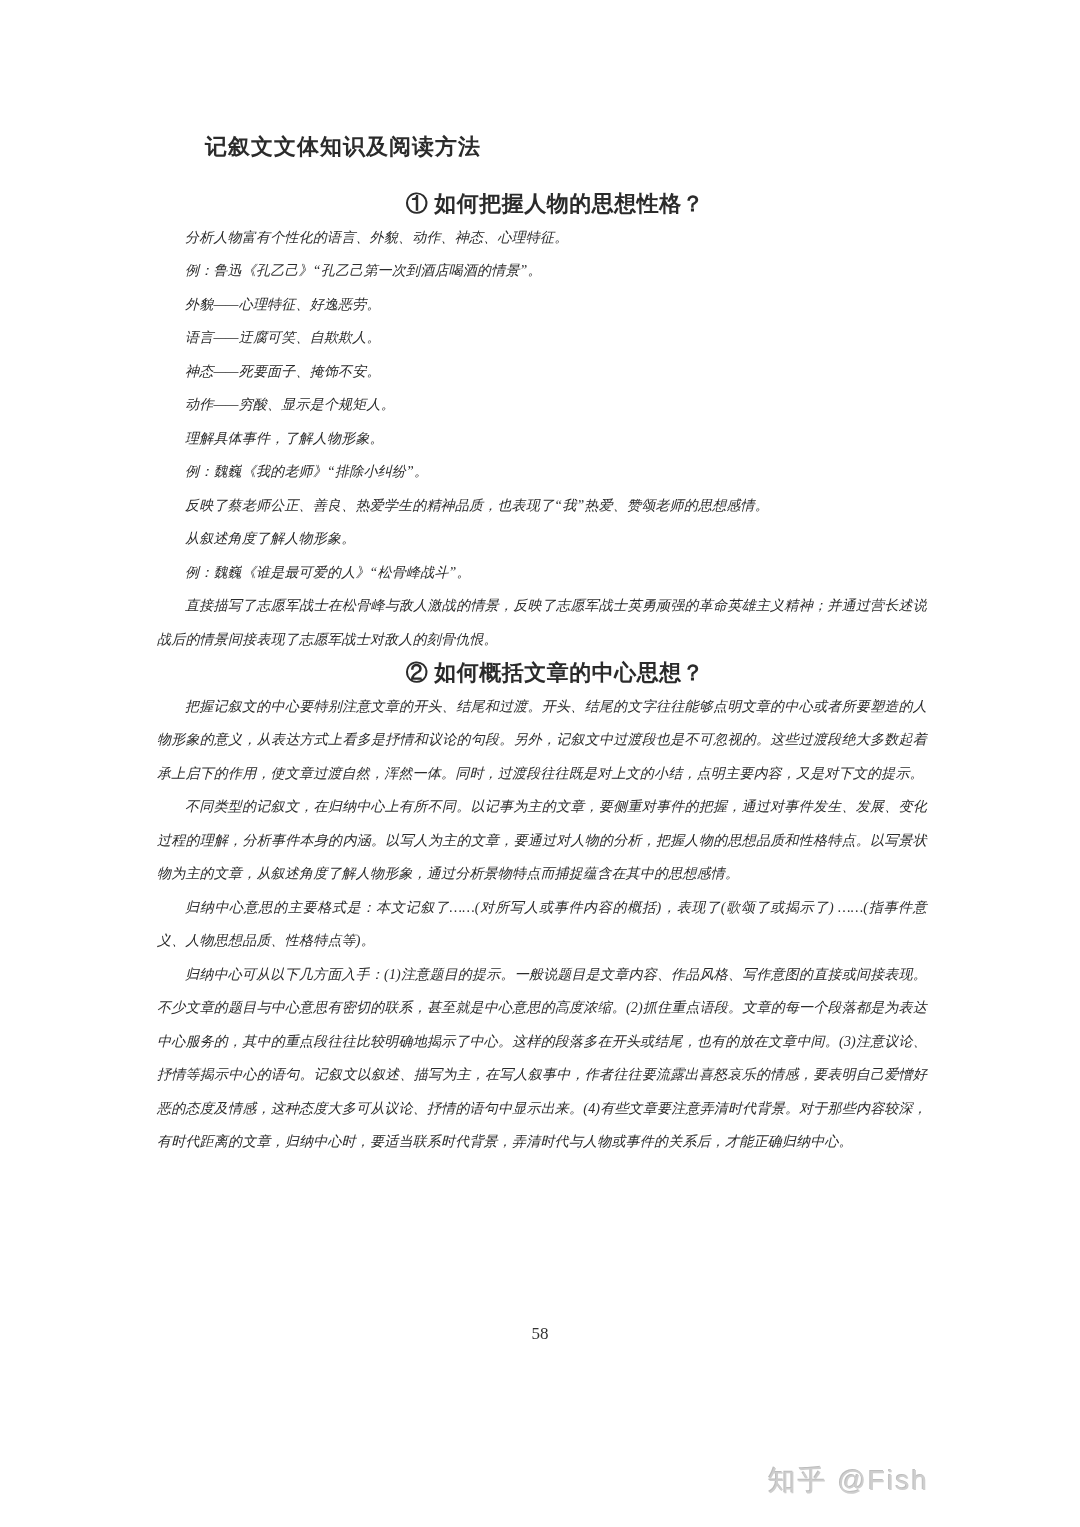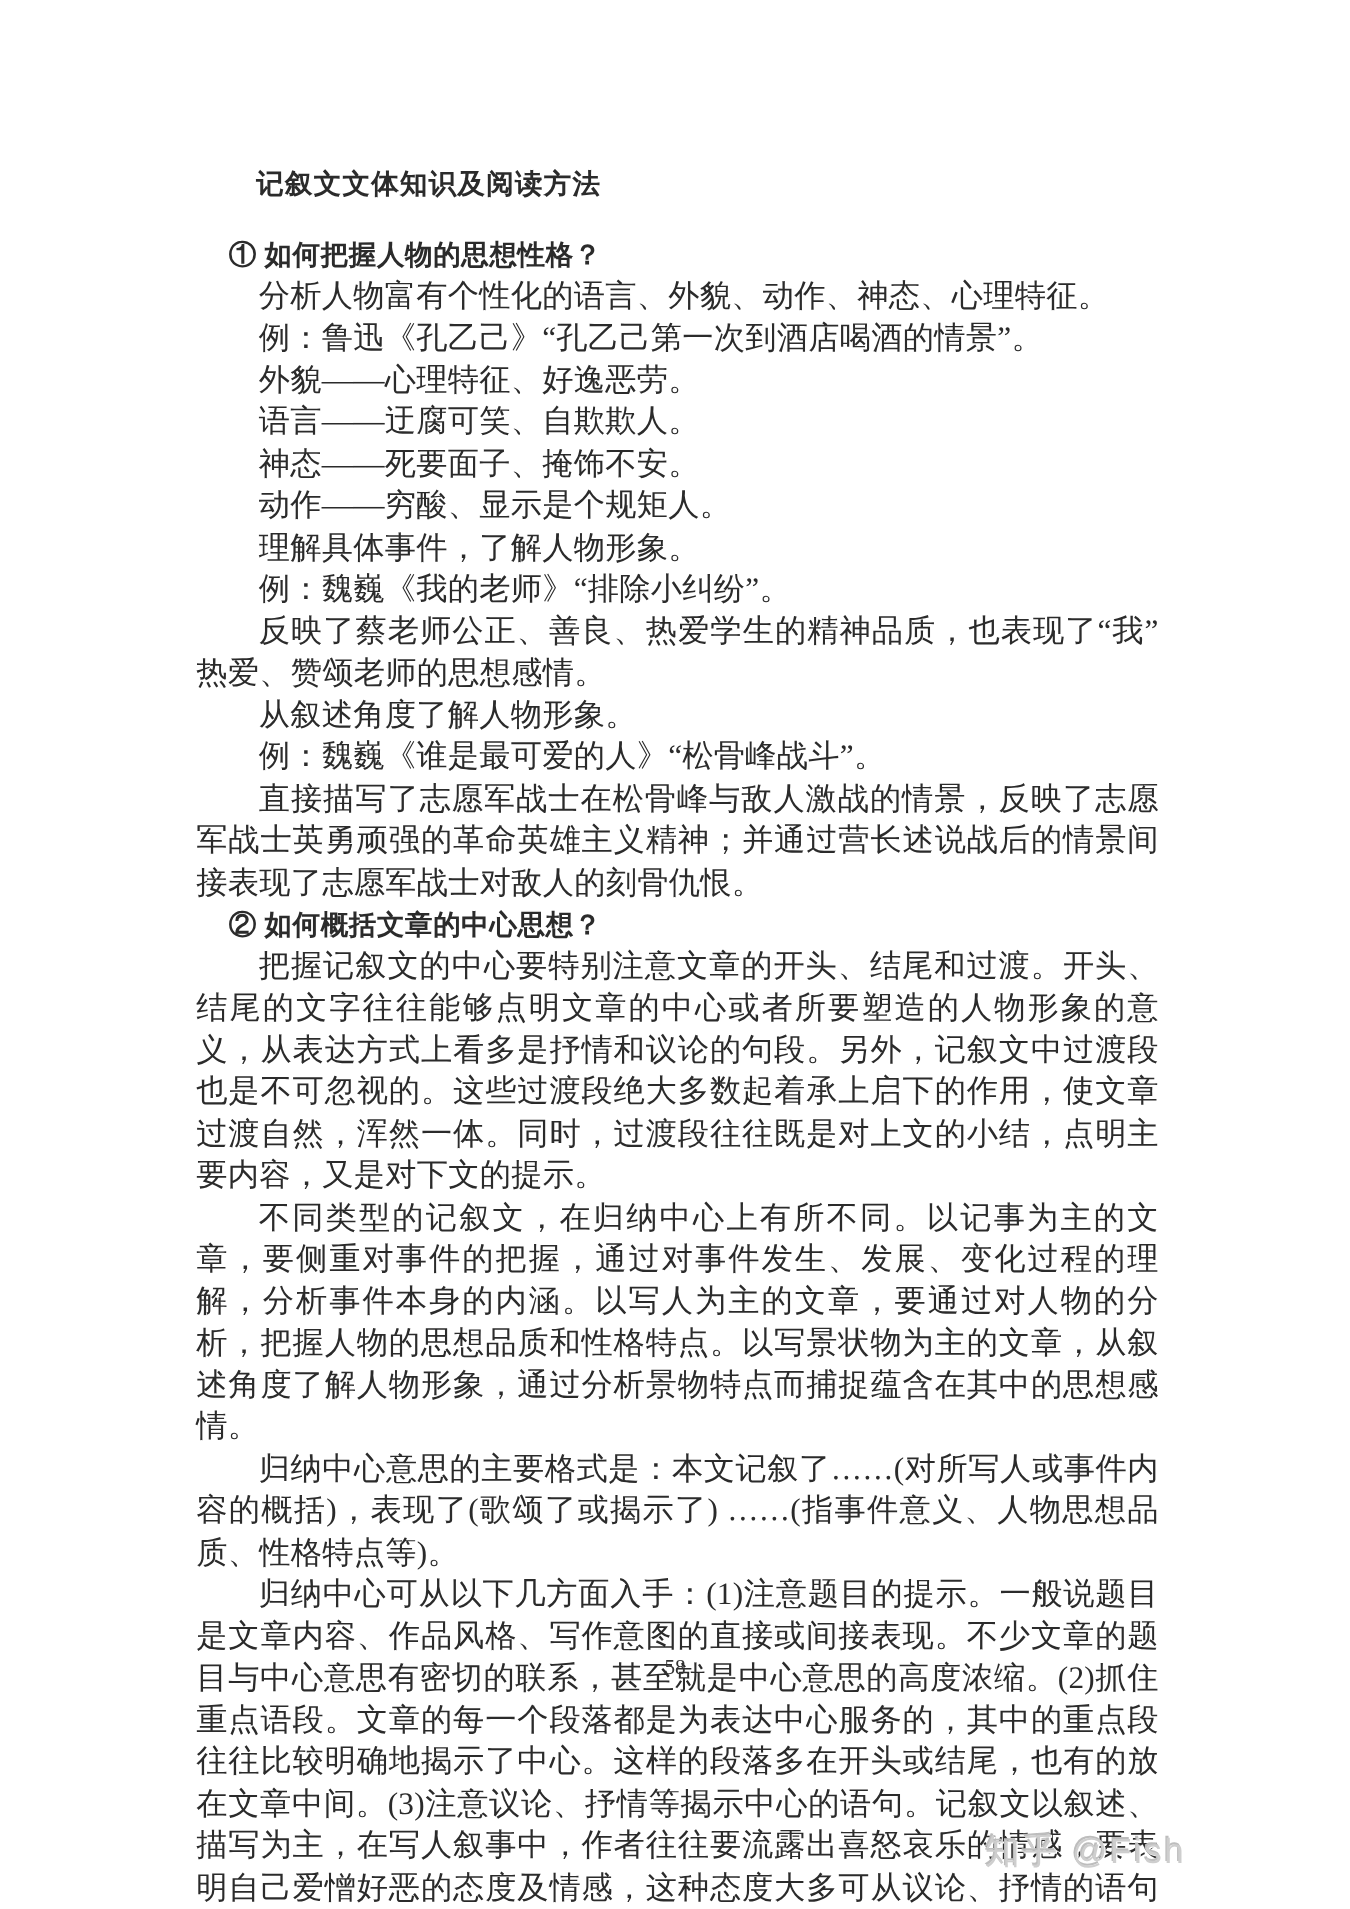--- a/index.html
+++ b/index.html
@@ -34,41 +34,43 @@
     padding-left: 48px;
     margin: 0 0 24px 0;
     letter-spacing: 1px;
   }
   .section-heading {
     font-size: 22px;
     font-weight: bold;
     line-height: 33.5px;
     margin: 0 0 0 26px;
     letter-spacing: 0.5px;
+    text-align: center;
   }
   .para {
-    font-size: 25px;
+    font-size: 14px;
     line-height: 33.5px;
     margin: 0;
     text-indent: 2em;
     text-align: justify;
     letter-spacing: 0.2px;
+    font-style: italic;
   }
   .page-number {
     position: absolute;
     left: 0;
     top: 1324px;
     width: 1080px;
     text-align: center;
     font-size: 17px;
     color: #333333;
   }
   .watermark {
     position: absolute;
-    right: 20px;
+    right: 40px;
     top: 1462px;
     font-size: 28px;
     color: #cecece;
     font-family: "Liberation Sans", "DejaVu Sans", sans-serif;
     text-shadow: -1px -1px 0 #bdbdbd, 1px 1px 0 #ffffff;
     letter-spacing: 2px;
     text-align: center;
   }
 </style>
 </head>

